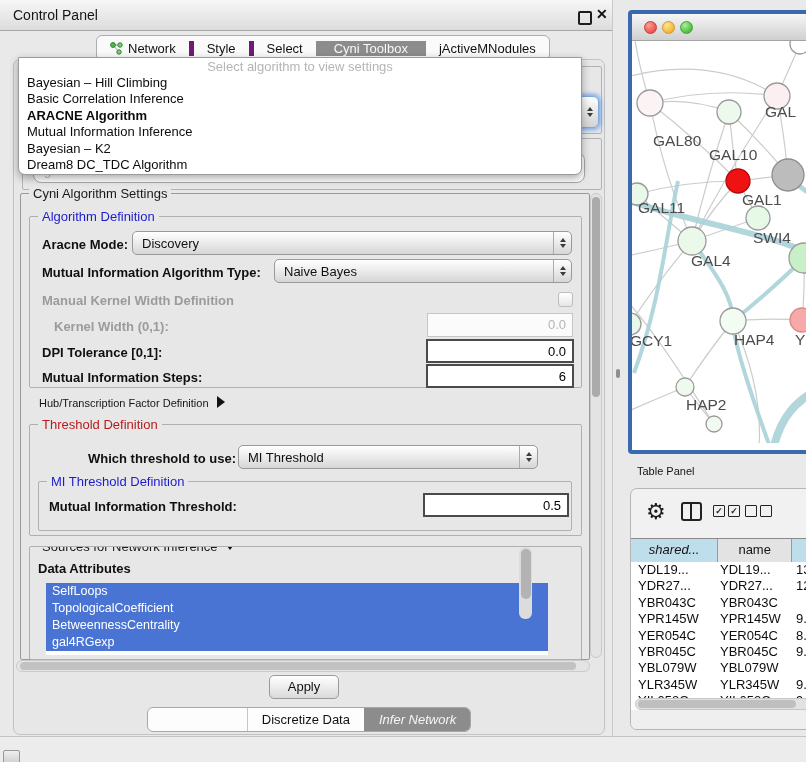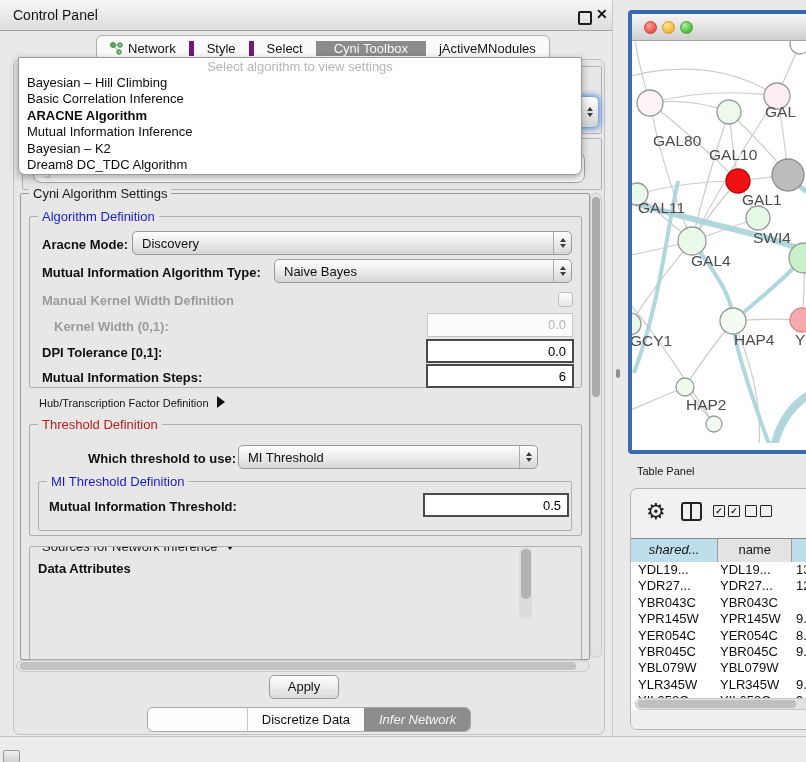--- a/index.html
+++ b/index.html
@@ -267,20 +267,26 @@
       <div class="fieldset" id="fs-mith">
         <span class="legend blue">MI Threshold Definition</span>
         <span class="lbl" style="left:10px;top:17px;">Mutual Information Threshold:</span>
         <div class="tfield" style="left:384px;top:11px;width:146px;">0.5</div>
       </div>
     </div>
 
     <div class="fieldset" id="fs-sources">
       <span class="legend"><span>Sources for Network Inference</span><span class="tri-down-b"></span></span>
       <span class="lbl" style="left:8px;top:14px;">Data Attributes</span>
+      <div id="attr-list">
+          <div class="attr-item">SelfLoops</div>
+          <div class="attr-item">TopologicalCoefficient</div>
+          <div class="attr-item">BetweennessCentrality</div>
+          <div class="attr-item">gal4RGexp</div>
+        </div>
       <div id="attr-scroll">
           <div id="attr-thumb"></div>
         </div>
     </div>
   </div>
 
   <div class="abs" id="v-scroll">
       <div id="v-thumb"></div>
     </div>
   <div class="abs" id="h-scroll">

